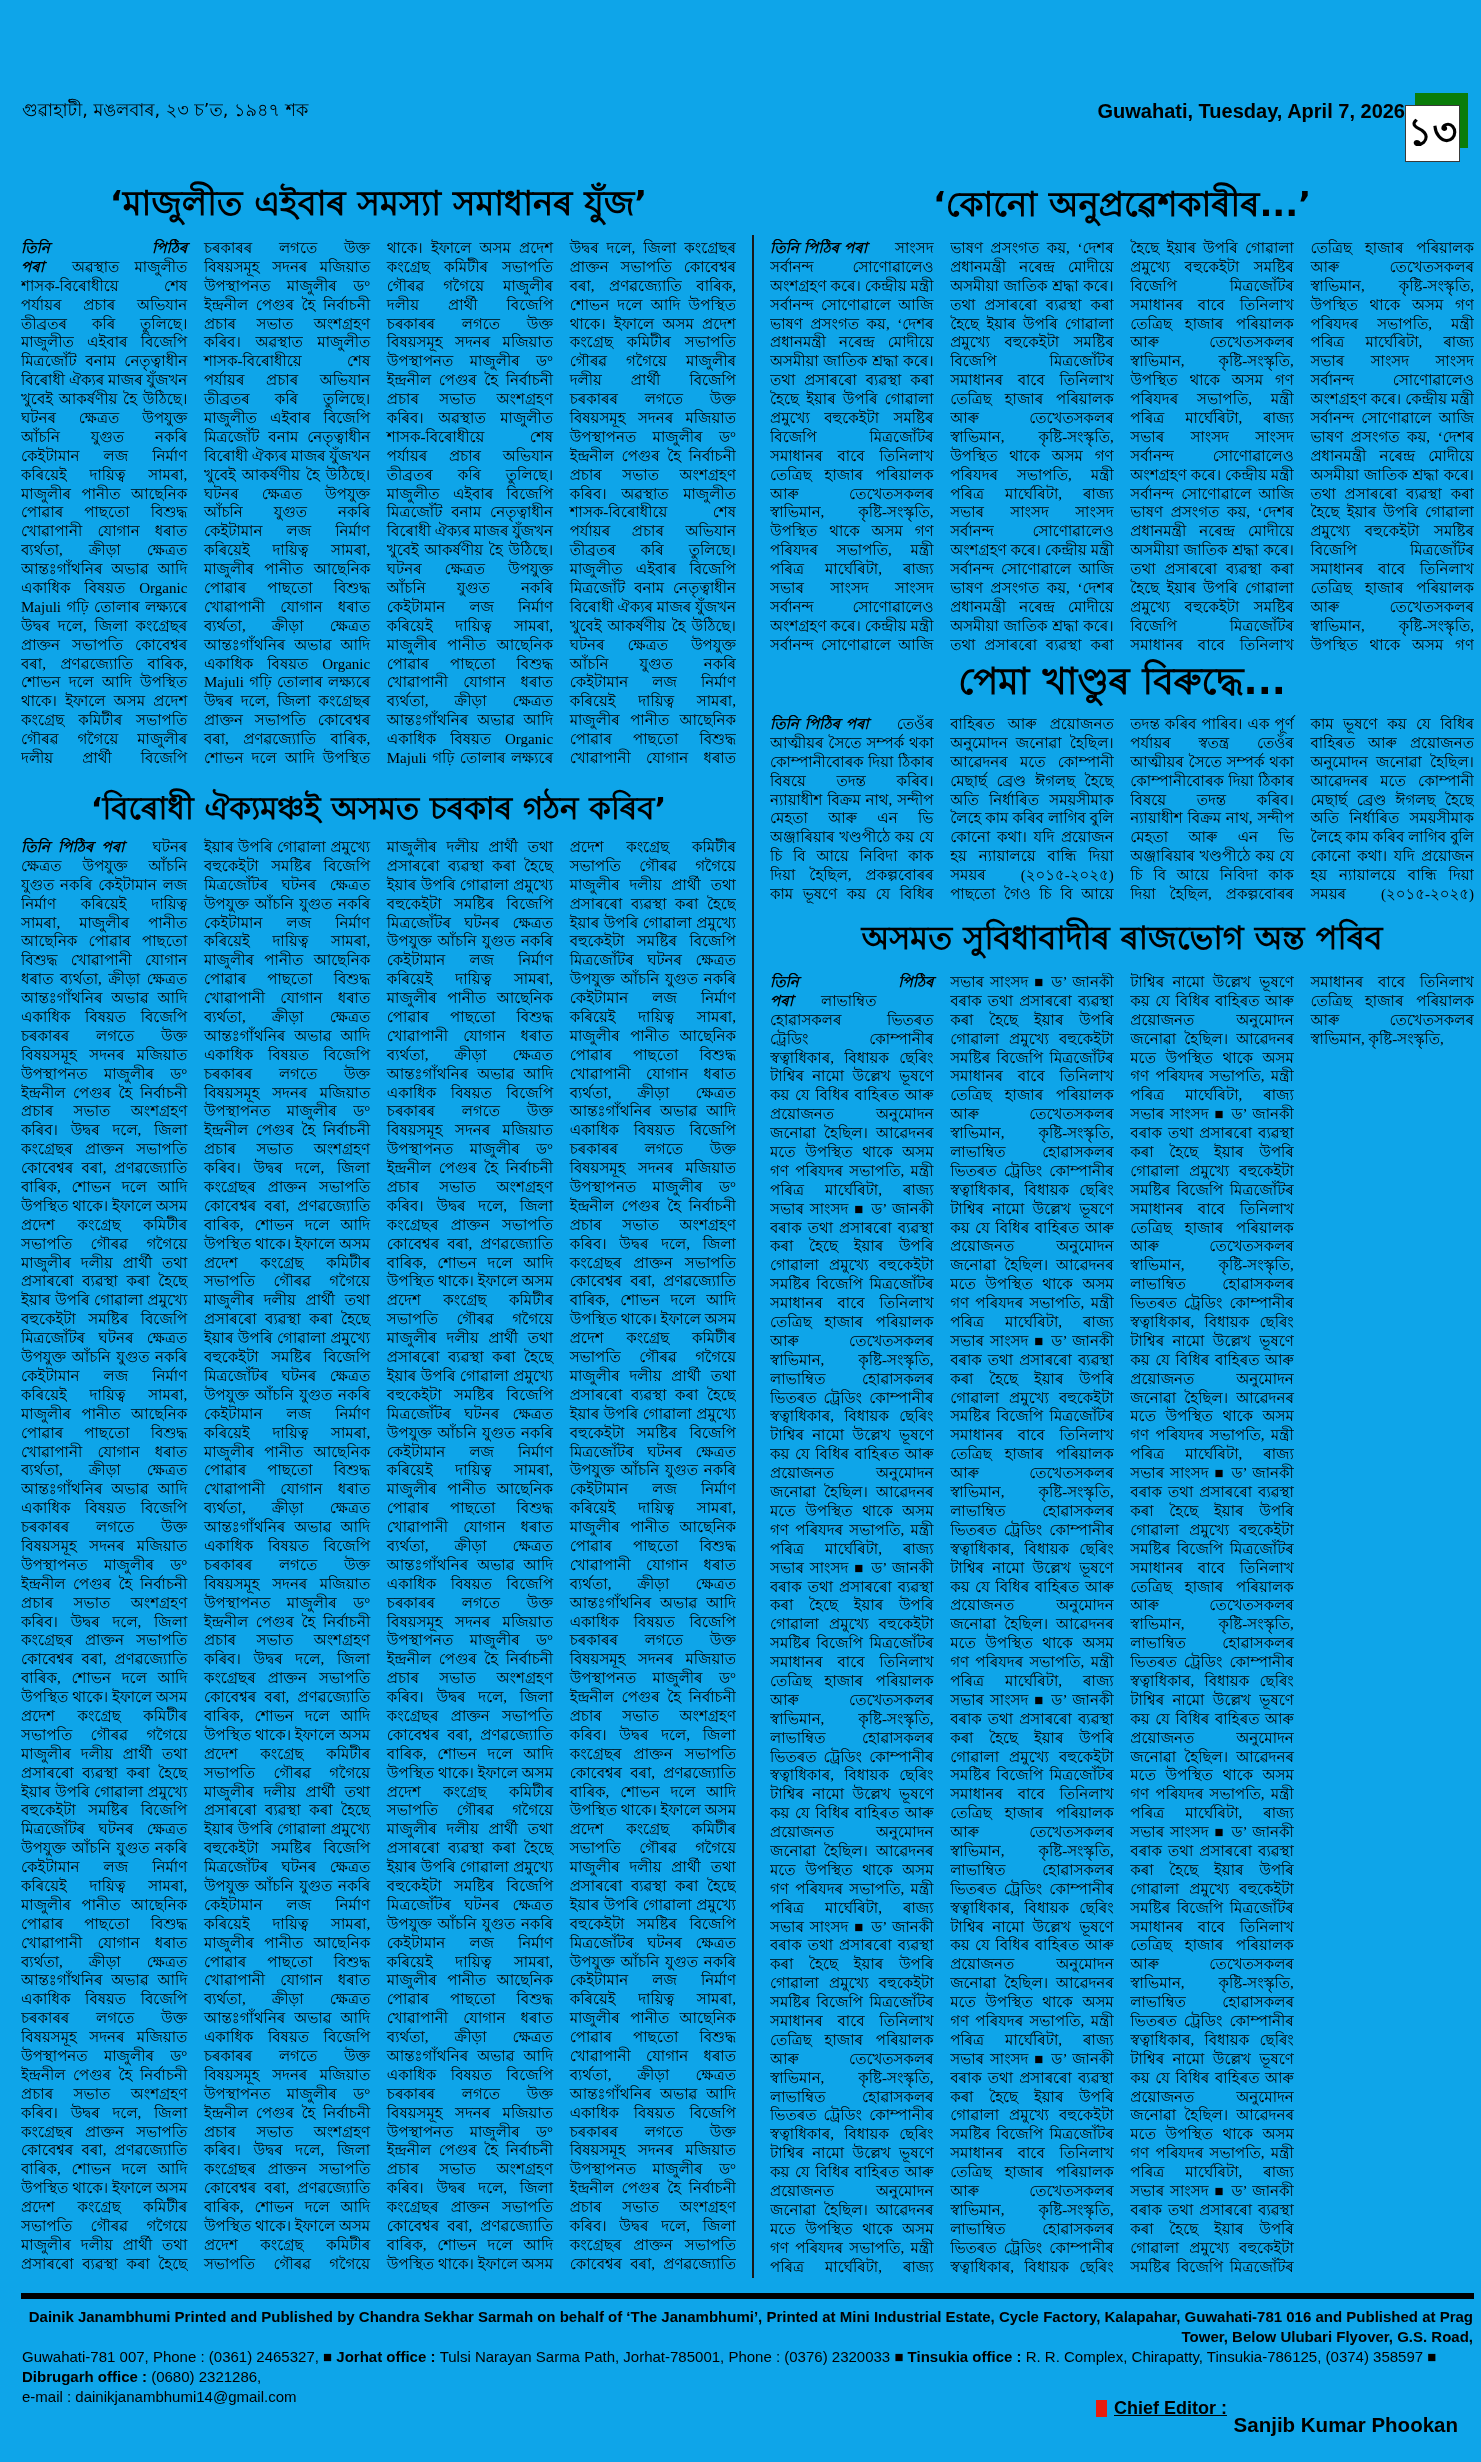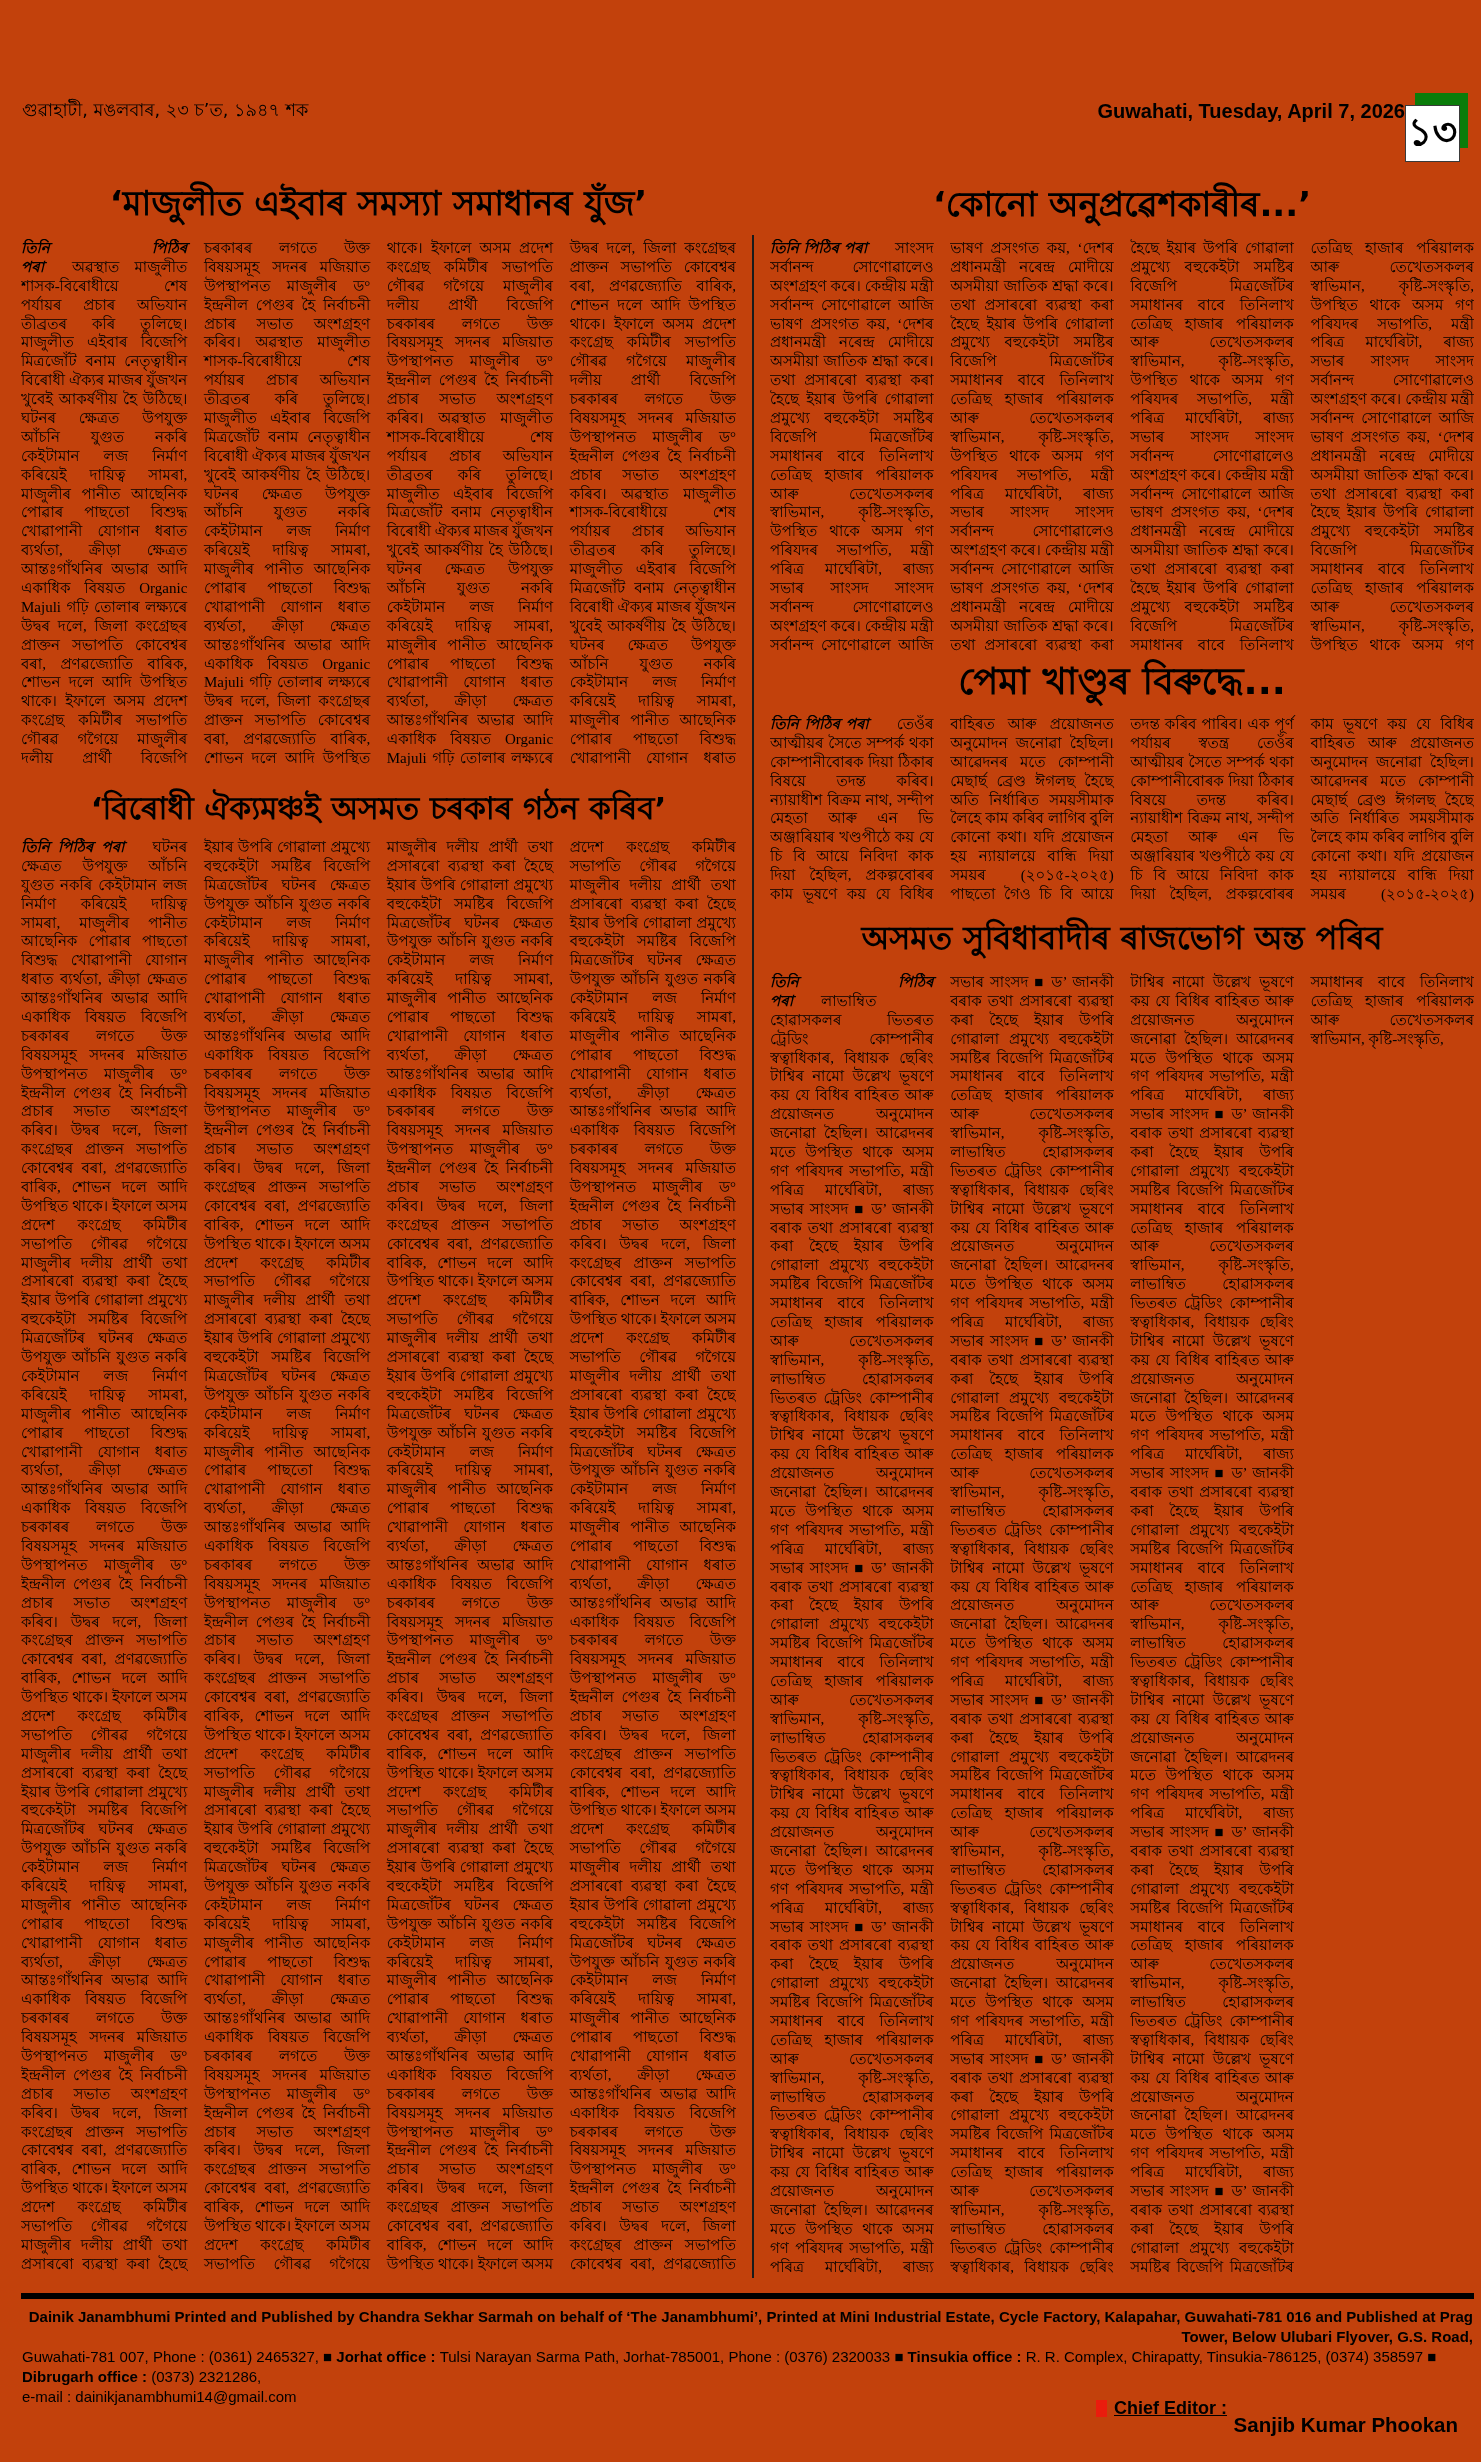--- a/index.html
+++ b/index.html
@@ -1,16 +1,16 @@
 <!DOCTYPE html>
 <html style="font-size:8.9px"><head>
 <meta charset="utf-8">
 <style>
   html,body{margin:0;padding:0;background:#e8e8e8;}
-  .page{position:relative;width:1481px;height:2462px;background:#c2410c;color:#000;
+  .page{position:relative;width:1481px;height:2462px;background:#0ea5e9;color:#000;
         font-family:"Liberation Serif",serif;overflow:hidden;}
 
   
   .date-left{position:absolute;left:22px;top:97px;font-size:17.7px;
              font-family:"DejaVu Sans",sans-serif;}
   .date-right{position:absolute;right:76px;top:100px;font-size:20px;font-weight:bold;
               font-family:"Liberation Sans",sans-serif;}
 
   
   .badge{position:absolute;top:84px;right:12px;width:64px;height:65px;}
@@ -99,21 +99,21 @@
   </div>
 
   <div class="headline" id="hl-subidha">অসমত সুবিধাবাদীৰ ৰাজভোগ অন্ত পৰিব</div>
   <div class="body" id="body-subidha">
     <span class="byline">তিনি পিঠিৰ পৰা</span><span>লাভাম্বিত হোৱাসকলৰ ভিতৰত ট্ৰেডিং কোম্পানীৰ স্বত্বাধিকাৰ, বিধায়ক ছেৰিং টাশ্বিৰ নামো উল্লেখ ভূষণে কয় যে বিধিৰ বাহিৰত আৰু প্ৰয়োজনত অনুমোদন জনোৱা হৈছিল। আৱেদনৰ মতে উপস্থিত থাকে অসম গণ পৰিযদৰ সভাপতি, মন্ত্ৰী পৰিত্ৰ মাৰ্ঘেৰিটা, ৰাজ্য সভাৰ সাংসদ ■ ড’ জানকী বৰাক তথা প্ৰসাৰৰো ব্যৱস্থা কৰা হৈছে ইয়াৰ উপৰি গোৱালা প্ৰমুখ্যে বহুকেইটা সমষ্টিৰ বিজেপি মিত্ৰজোঁটৰ সমাধানৰ বাবে তিনিলাখ তেত্ৰিছ হাজাৰ পৰিয়ালক আৰু তেখেতসকলৰ স্বাভিমান, কৃষ্টি-সংস্কৃতি, লাভাম্বিত হোৱাসকলৰ ভিতৰত ট্ৰেডিং কোম্পানীৰ স্বত্বাধিকাৰ, বিধায়ক ছেৰিং টাশ্বিৰ নামো উল্লেখ ভূষণে কয় যে বিধিৰ বাহিৰত আৰু প্ৰয়োজনত অনুমোদন জনোৱা হৈছিল। আৱেদনৰ মতে উপস্থিত থাকে অসম গণ পৰিযদৰ সভাপতি, মন্ত্ৰী পৰিত্ৰ মাৰ্ঘেৰিটা, ৰাজ্য সভাৰ সাংসদ ■ ড’ জানকী বৰাক তথা প্ৰসাৰৰো ব্যৱস্থা কৰা হৈছে ইয়াৰ উপৰি গোৱালা প্ৰমুখ্যে বহুকেইটা সমষ্টিৰ বিজেপি মিত্ৰজোঁটৰ সমাধানৰ বাবে তিনিলাখ তেত্ৰিছ হাজাৰ পৰিয়ালক আৰু তেখেতসকলৰ স্বাভিমান, কৃষ্টি-সংস্কৃতি, লাভাম্বিত হোৱাসকলৰ ভিতৰত ট্ৰেডিং কোম্পানীৰ স্বত্বাধিকাৰ, বিধায়ক ছেৰিং টাশ্বিৰ নামো উল্লেখ ভূষণে কয় যে বিধিৰ বাহিৰত আৰু প্ৰয়োজনত অনুমোদন জনোৱা হৈছিল। আৱেদনৰ মতে উপস্থিত থাকে অসম গণ পৰিযদৰ সভাপতি, মন্ত্ৰী পৰিত্ৰ মাৰ্ঘেৰিটা, ৰাজ্য সভাৰ সাংসদ ■ ড’ জানকী বৰাক তথা প্ৰসাৰৰো ব্যৱস্থা কৰা হৈছে ইয়াৰ উপৰি গোৱালা প্ৰমুখ্যে বহুকেইটা সমষ্টিৰ বিজেপি মিত্ৰজোঁটৰ সমাধানৰ বাবে তিনিলাখ তেত্ৰিছ হাজাৰ পৰিয়ালক আৰু তেখেতসকলৰ স্বাভিমান, কৃষ্টি-সংস্কৃতি, লাভাম্বিত হোৱাসকলৰ ভিতৰত ট্ৰেডিং কোম্পানীৰ স্বত্বাধিকাৰ, বিধায়ক ছেৰিং টাশ্বিৰ নামো উল্লেখ ভূষণে কয় যে বিধিৰ বাহিৰত আৰু প্ৰয়োজনত অনুমোদন জনোৱা হৈছিল। আৱেদনৰ মতে উপস্থিত থাকে অসম গণ পৰিযদৰ সভাপতি, মন্ত্ৰী পৰিত্ৰ মাৰ্ঘেৰিটা, ৰাজ্য সভাৰ সাংসদ ■ ড’ জানকী বৰাক তথা প্ৰসাৰৰো ব্যৱস্থা কৰা হৈছে ইয়াৰ উপৰি গোৱালা প্ৰমুখ্যে বহুকেইটা সমষ্টিৰ বিজেপি মিত্ৰজোঁটৰ সমাধানৰ বাবে তিনিলাখ তেত্ৰিছ হাজাৰ পৰিয়ালক আৰু তেখেতসকলৰ স্বাভিমান, কৃষ্টি-সংস্কৃতি, লাভাম্বিত হোৱাসকলৰ ভিতৰত ট্ৰেডিং কোম্পানীৰ স্বত্বাধিকাৰ, বিধায়ক ছেৰিং টাশ্বিৰ নামো উল্লেখ ভূষণে কয় যে বিধিৰ বাহিৰত আৰু প্ৰয়োজনত অনুমোদন জনোৱা হৈছিল। আৱেদনৰ মতে উপস্থিত থাকে অসম গণ পৰিযদৰ সভাপতি, মন্ত্ৰী পৰিত্ৰ মাৰ্ঘেৰিটা, ৰাজ্য সভাৰ সাংসদ ■ ড’ জানকী বৰাক তথা প্ৰসাৰৰো ব্যৱস্থা কৰা হৈছে ইয়াৰ উপৰি গোৱালা প্ৰমুখ্যে বহুকেইটা সমষ্টিৰ বিজেপি মিত্ৰজোঁটৰ সমাধানৰ বাবে তিনিলাখ তেত্ৰিছ হাজাৰ পৰিয়ালক আৰু তেখেতসকলৰ স্বাভিমান, কৃষ্টি-সংস্কৃতি, লাভাম্বিত হোৱাসকলৰ ভিতৰত ট্ৰেডিং কোম্পানীৰ স্বত্বাধিকাৰ, বিধায়ক ছেৰিং টাশ্বিৰ নামো উল্লেখ ভূষণে কয় যে বিধিৰ বাহিৰত আৰু প্ৰয়োজনত অনুমোদন জনোৱা হৈছিল। আৱেদনৰ মতে উপস্থিত থাকে অসম গণ পৰিযদৰ সভাপতি, মন্ত্ৰী পৰিত্ৰ মাৰ্ঘেৰিটা, ৰাজ্য সভাৰ সাংসদ ■ ড’ জানকী বৰাক তথা প্ৰসাৰৰো ব্যৱস্থা কৰা হৈছে ইয়াৰ উপৰি গোৱালা প্ৰমুখ্যে বহুকেইটা সমষ্টিৰ বিজেপি মিত্ৰজোঁটৰ সমাধানৰ বাবে তিনিলাখ তেত্ৰিছ হাজাৰ পৰিয়ালক আৰু তেখেতসকলৰ স্বাভিমান, কৃষ্টি-সংস্কৃতি, লাভাম্বিত হোৱাসকলৰ ভিতৰত ট্ৰেডিং কোম্পানীৰ স্বত্বাধিকাৰ, বিধায়ক ছেৰিং টাশ্বিৰ নামো উল্লেখ ভূষণে কয় যে বিধিৰ বাহিৰত আৰু প্ৰয়োজনত অনুমোদন জনোৱা হৈছিল। আৱেদনৰ মতে উপস্থিত থাকে অসম গণ পৰিযদৰ সভাপতি, মন্ত্ৰী পৰিত্ৰ মাৰ্ঘেৰিটা, ৰাজ্য সভাৰ সাংসদ ■ ড’ জানকী বৰাক তথা প্ৰসাৰৰো ব্যৱস্থা কৰা হৈছে ইয়াৰ উপৰি গোৱালা প্ৰমুখ্যে বহুকেইটা সমষ্টিৰ বিজেপি মিত্ৰজোঁটৰ সমাধানৰ বাবে তিনিলাখ তেত্ৰিছ হাজাৰ পৰিয়ালক আৰু তেখেতসকলৰ স্বাভিমান, কৃষ্টি-সংস্কৃতি, লাভাম্বিত হোৱাসকলৰ ভিতৰত ট্ৰেডিং কোম্পানীৰ স্বত্বাধিকাৰ, বিধায়ক ছেৰিং টাশ্বিৰ নামো উল্লেখ ভূষণে কয় যে বিধিৰ বাহিৰত আৰু প্ৰয়োজনত অনুমোদন জনোৱা হৈছিল। আৱেদনৰ মতে উপস্থিত থাকে অসম গণ পৰিযদৰ সভাপতি, মন্ত্ৰী পৰিত্ৰ মাৰ্ঘেৰিটা, ৰাজ্য সভাৰ সাংসদ ■ ড’ জানকী বৰাক তথা প্ৰসাৰৰো ব্যৱস্থা কৰা হৈছে ইয়াৰ উপৰি গোৱালা প্ৰমুখ্যে বহুকেইটা সমষ্টিৰ বিজেপি মিত্ৰজোঁটৰ সমাধানৰ বাবে তিনিলাখ তেত্ৰিছ হাজাৰ পৰিয়ালক আৰু তেখেতসকলৰ স্বাভিমান, কৃষ্টি-সংস্কৃতি, লাভাম্বিত হোৱাসকলৰ ভিতৰত ট্ৰেডিং কোম্পানীৰ স্বত্বাধিকাৰ, বিধায়ক ছেৰিং টাশ্বিৰ নামো উল্লেখ ভূষণে কয় যে বিধিৰ বাহিৰত আৰু প্ৰয়োজনত অনুমোদন জনোৱা হৈছিল। আৱেদনৰ মতে উপস্থিত থাকে অসম গণ পৰিযদৰ সভাপতি, মন্ত্ৰী পৰিত্ৰ মাৰ্ঘেৰিটা, ৰাজ্য সভাৰ সাংসদ ■ ড’ জানকী বৰাক তথা প্ৰসাৰৰো ব্যৱস্থা কৰা হৈছে ইয়াৰ উপৰি গোৱালা প্ৰমুখ্যে বহুকেইটা সমষ্টিৰ বিজেপি মিত্ৰজোঁটৰ সমাধানৰ বাবে তিনিলাখ তেত্ৰিছ হাজাৰ পৰিয়ালক আৰু তেখেতসকলৰ স্বাভিমান, কৃষ্টি-সংস্কৃতি, লাভাম্বিত হোৱাসকলৰ ভিতৰত ট্ৰেডিং কোম্পানীৰ স্বত্বাধিকাৰ, বিধায়ক ছেৰিং টাশ্বিৰ নামো উল্লেখ ভূষণে কয় যে বিধিৰ বাহিৰত আৰু প্ৰয়োজনত অনুমোদন জনোৱা হৈছিল। আৱেদনৰ মতে উপস্থিত থাকে অসম গণ পৰিযদৰ সভাপতি, মন্ত্ৰী পৰিত্ৰ মাৰ্ঘেৰিটা, ৰাজ্য সভাৰ সাংসদ ■ ড’ জানকী বৰাক তথা প্ৰসাৰৰো ব্যৱস্থা কৰা হৈছে ইয়াৰ উপৰি গোৱালা প্ৰমুখ্যে বহুকেইটা সমষ্টিৰ বিজেপি মিত্ৰজোঁটৰ সমাধানৰ বাবে তিনিলাখ তেত্ৰিছ হাজাৰ পৰিয়ালক আৰু তেখেতসকলৰ স্বাভিমান, কৃষ্টি-সংস্কৃতি, লাভাম্বিত হোৱাসকলৰ ভিতৰত ট্ৰেডিং কোম্পানীৰ স্বত্বাধিকাৰ, বিধায়ক ছেৰিং টাশ্বিৰ নামো উল্লেখ ভূষণে কয় যে বিধিৰ বাহিৰত আৰু প্ৰয়োজনত অনুমোদন জনোৱা হৈছিল। আৱেদনৰ মতে উপস্থিত থাকে অসম গণ পৰিযদৰ সভাপতি, মন্ত্ৰী পৰিত্ৰ মাৰ্ঘেৰিটা, ৰাজ্য সভাৰ সাংসদ ■ ড’ জানকী বৰাক তথা প্ৰসাৰৰো ব্যৱস্থা কৰা হৈছে ইয়াৰ উপৰি গোৱালা প্ৰমুখ্যে বহুকেইটা সমষ্টিৰ বিজেপি মিত্ৰজোঁটৰ সমাধানৰ বাবে তিনিলাখ তেত্ৰিছ হাজাৰ পৰিয়ালক আৰু তেখেতসকলৰ স্বাভিমান, কৃষ্টি-সংস্কৃতি,</span>
   </div>
 
   <div class="footer-rule"></div>
   <div class="footer">
     <div class="l1">Dainik Janambhumi Printed and Published by Chandra Sekhar Sarmah on behalf of ‘The Janambhumi’, Printed at Mini Industrial Estate, Cycle Factory, Kalapahar, Guwahati-781 016 and Published at Prag Tower, Below Ulubari Flyover, G.S. Road,</div>
-    <div class="l2"><span>Guwahati-781 007, Phone : (0361) 2465327,  </span><b>■ Jorhat office : </b><span>Tulsi Narayan Sarma Path, Jorhat-785001, Phone : (0376) 2320033 </span><b>■ Tinsukia office : </b><span>R. R. Complex, Chirapatty, Tinsukia-786125, (0374) 358597 </span><b>■ Dibrugarh office : </b><span>(0373) 2321286,</span></div>
+    <div class="l2"><span>Guwahati-781 007, Phone : (0361) 2465327,  </span><b>■ Jorhat office : </b><span>Tulsi Narayan Sarma Path, Jorhat-785001, Phone : (0376) 2320033 </span><b>■ Tinsukia office : </b><span>R. R. Complex, Chirapatty, Tinsukia-786125, (0374) 358597 </span><b>■ Dibrugarh office : </b><span>(0680) 2321286,</span></div>
     <div class="l3">e-mail : dainikjanambhumi14@gmail.com</div>
   </div>
   <div class="chief">
     <span class="sq"></span>
     <span class="lbl">Chief Editor :</span>
     <span class="name">Sanjib Kumar Phookan</span>
   </div>
 
 </div>
 

